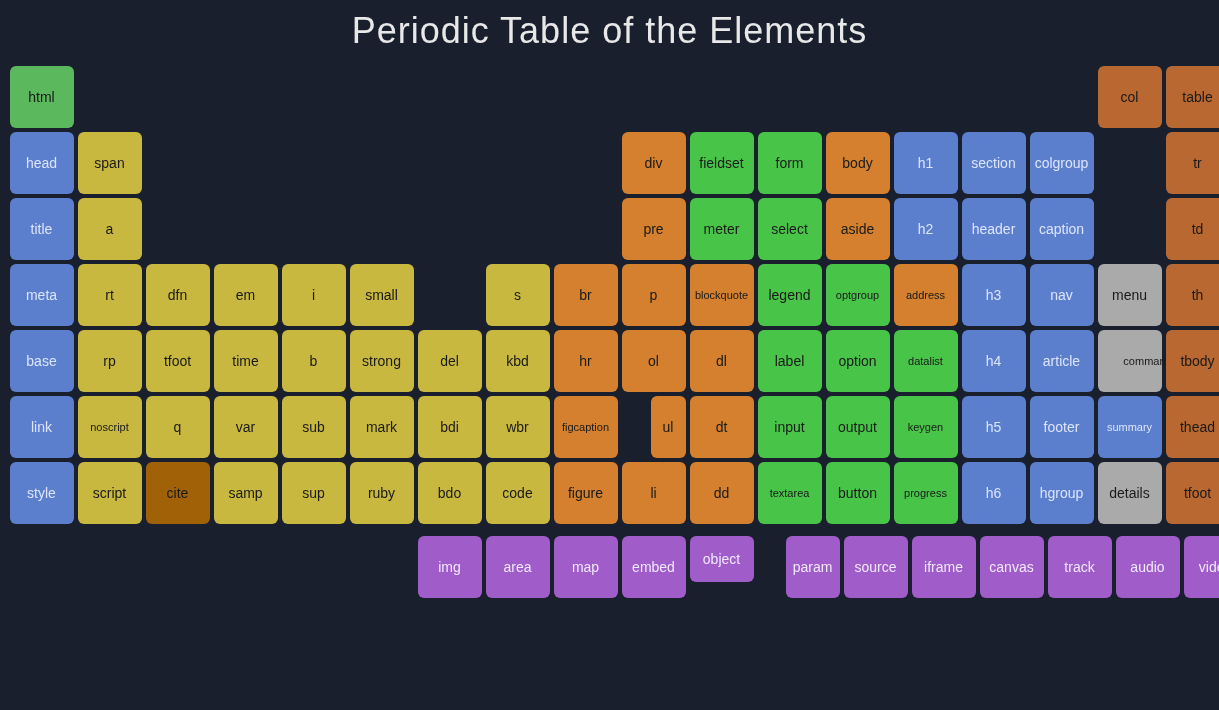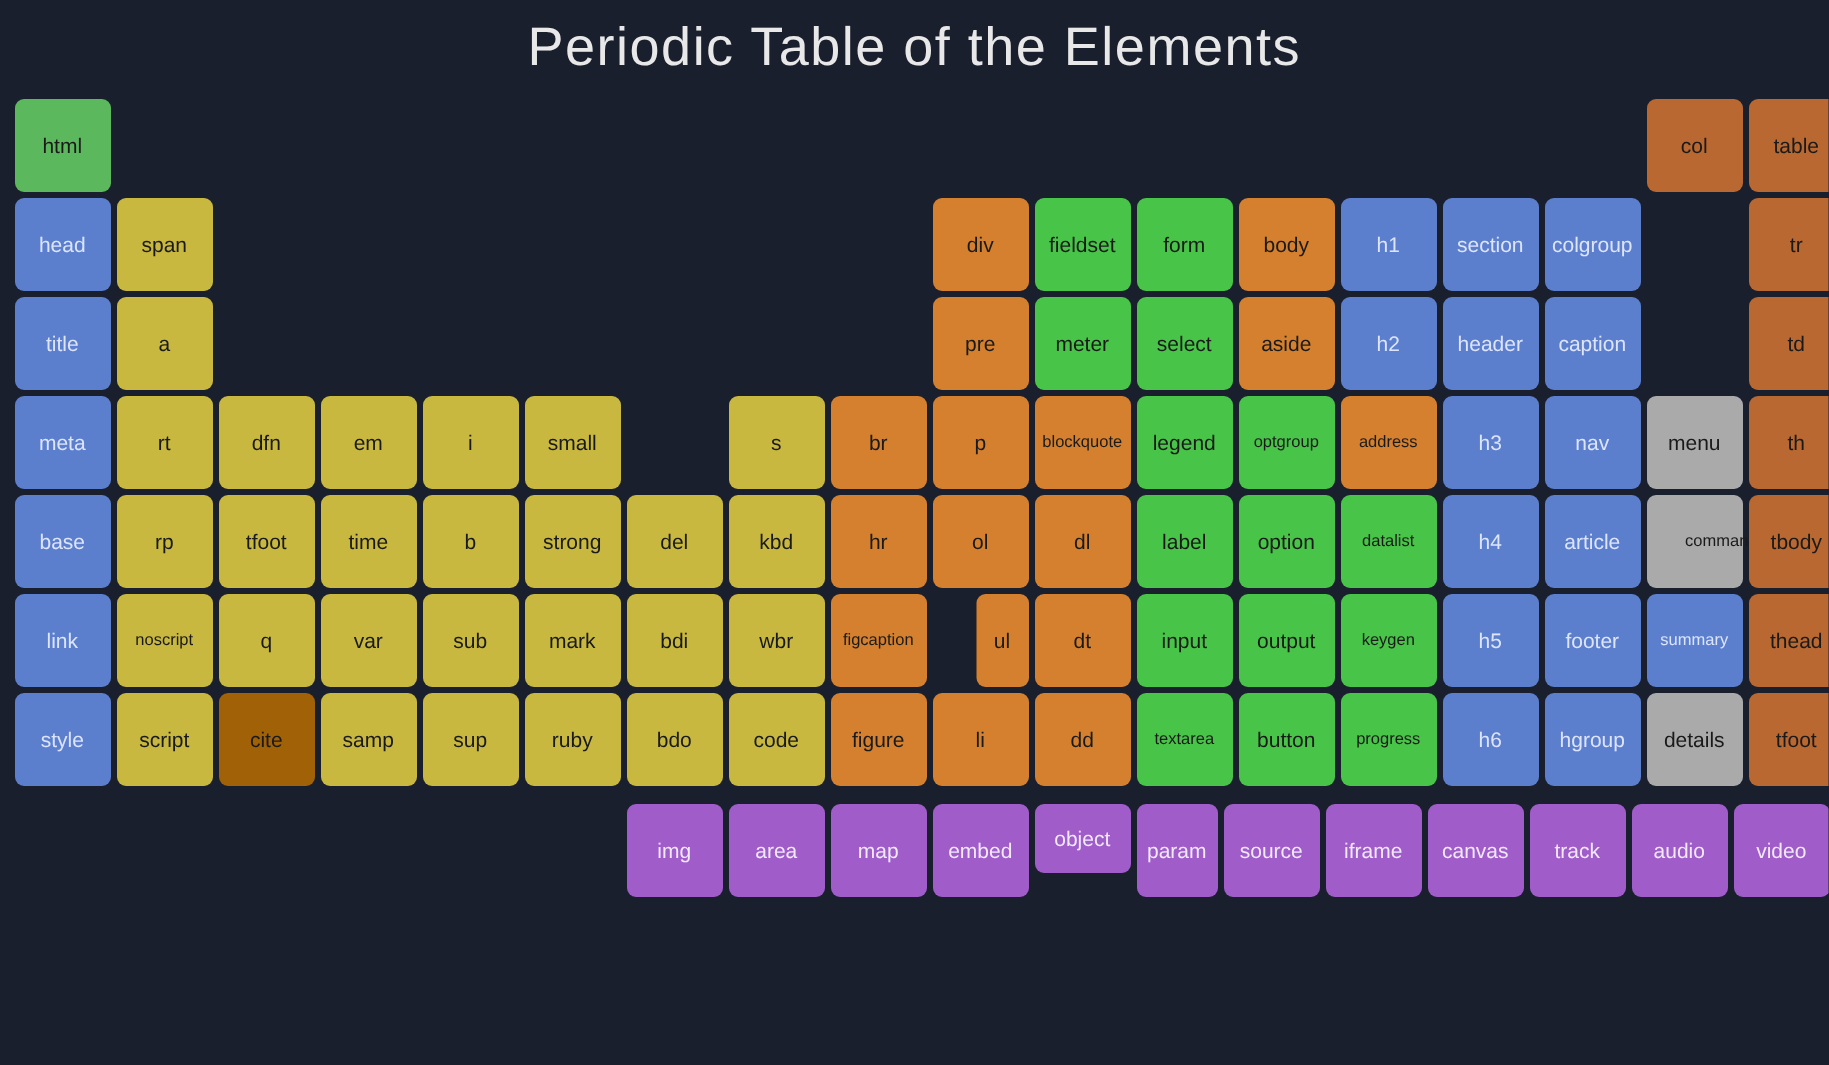--- a/index.html
+++ b/index.html
@@ -168,21 +168,21 @@
     gap: 4px;
     margin-top: 12px;
     padding-left: calc(6 * 68px);
     justify-content: flex-start;
   " id="media-row">
   <div style="display: flex; align-items: center; justify-content: center; border-radius: 6px; font-size: 14px; font-weight: 500; cursor: pointer; background: rgb(160, 92, 200); color: rgb(240, 232, 255); width: 64px; height: 62px; transition: opacity 0.15s; flex-shrink: 0;">img</div>
       <div style="display: flex; align-items: center; justify-content: center; border-radius: 6px; font-size: 14px; font-weight: 500; cursor: pointer; background: rgb(160, 92, 200); color: rgb(240, 232, 255); width: 64px; height: 62px; transition: opacity 0.15s; flex-shrink: 0;">area</div>
       <div style="display: flex; align-items: center; justify-content: center; border-radius: 6px; font-size: 14px; font-weight: 500; cursor: pointer; background: rgb(160, 92, 200); color: rgb(240, 232, 255); width: 64px; height: 62px; transition: opacity 0.15s; flex-shrink: 0;">map</div>
       <div style="display: flex; align-items: center; justify-content: center; border-radius: 6px; font-size: 14px; font-weight: 500; cursor: pointer; background: rgb(160, 92, 200); color: rgb(240, 232, 255); width: 64px; height: 62px; transition: opacity 0.15s; flex-shrink: 0;">embed</div>
       <div style="display: flex; align-items: center; justify-content: center; border-radius: 6px; font-size: 14px; font-weight: 500; cursor: pointer; background: rgb(160, 92, 200); color: rgb(240, 232, 255); width: 64px; height: 46px; transition: opacity 0.15s; flex-shrink: 0;">object</div>
-      <div style="display: flex; align-items: center; justify-content: center; border-radius: 6px; font-size: 14px; font-weight: 500; cursor: pointer; background: rgb(160, 92, 200); color: rgb(240, 232, 255); width: 54px; height: 62px; transition: opacity 0.15s; flex-shrink: 0;">param</div>
+      <div style="display: flex; align-items: center; justify-content: center; border-radius: 6px; font-size: 14px; font-weight: 500; cursor: pointer; background: rgb(160, 92, 200); color: rgb(240, 232, 255); width: 54px; height: 62px; transition: opacity 0.15s; flex-shrink: 0; margin-left: 28px;">param</div>
       <div style="display: flex; align-items: center; justify-content: center; border-radius: 6px; font-size: 14px; font-weight: 500; cursor: pointer; background: rgb(160, 92, 200); color: rgb(240, 232, 255); width: 64px; height: 62px; transition: opacity 0.15s; flex-shrink: 0;">source</div>
       <div style="display: flex; align-items: center; justify-content: center; border-radius: 6px; font-size: 14px; font-weight: 500; cursor: pointer; background: rgb(160, 92, 200); color: rgb(240, 232, 255); width: 64px; height: 62px; transition: opacity 0.15s; flex-shrink: 0;">iframe</div>
       <div style="display: flex; align-items: center; justify-content: center; border-radius: 6px; font-size: 14px; font-weight: 500; cursor: pointer; background: rgb(160, 92, 200); color: rgb(240, 232, 255); width: 64px; height: 62px; transition: opacity 0.15s; flex-shrink: 0;">canvas</div>
       <div style="display: flex; align-items: center; justify-content: center; border-radius: 6px; font-size: 14px; font-weight: 500; cursor: pointer; background: rgb(160, 92, 200); color: rgb(240, 232, 255); width: 64px; height: 62px; transition: opacity 0.15s; flex-shrink: 0;">track</div>
       <div style="display: flex; align-items: center; justify-content: center; border-radius: 6px; font-size: 14px; font-weight: 500; cursor: pointer; background: rgb(160, 92, 200); color: rgb(240, 232, 255); width: 64px; height: 62px; transition: opacity 0.15s; flex-shrink: 0;">audio</div>
       <div style="display: flex; align-items: center; justify-content: center; border-radius: 6px; font-size: 14px; font-weight: 500; cursor: pointer; background: rgb(160, 92, 200); color: rgb(240, 232, 255); width: 64px; height: 62px; transition: opacity 0.15s; flex-shrink: 0;">video</div>
     </div>
 </div>
 
 </body></html>

